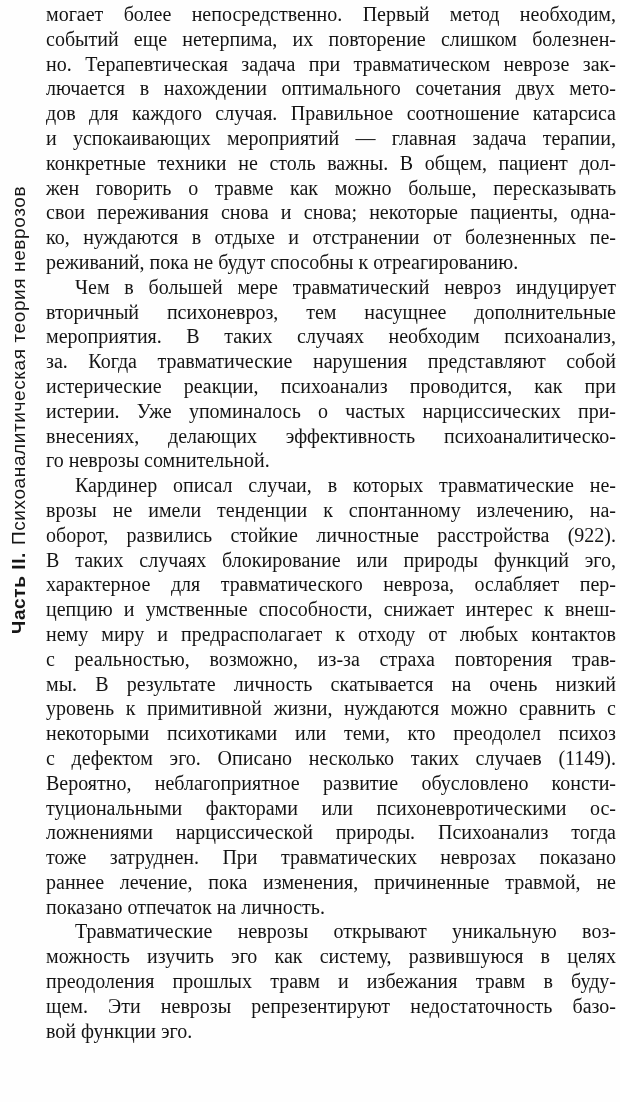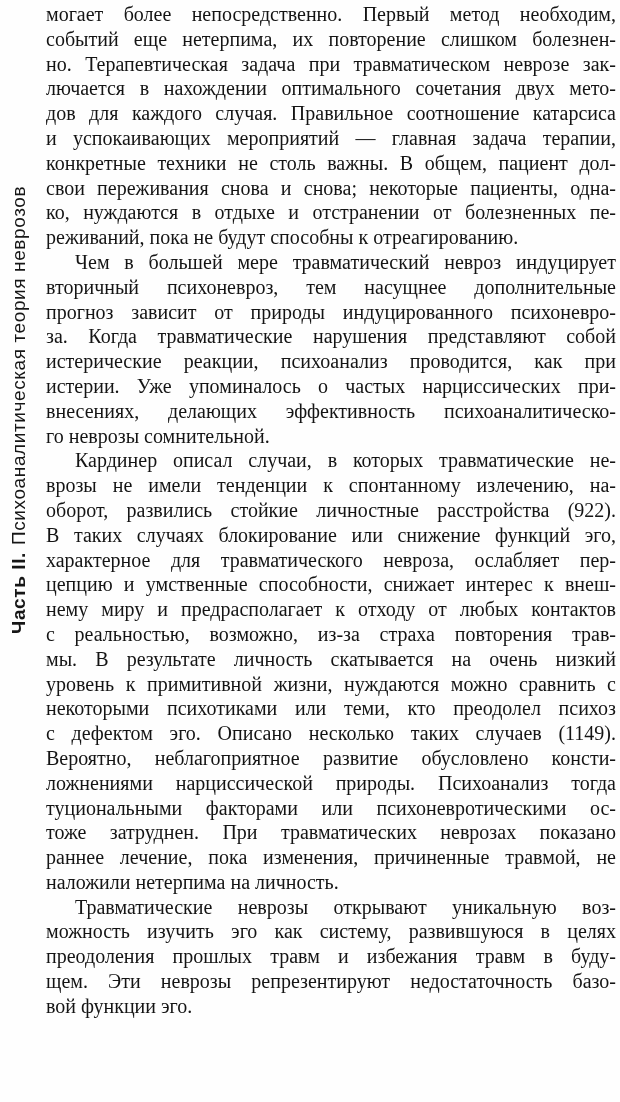--- a/index.html
+++ b/index.html
@@ -72,49 +72,50 @@
   </div>
 
   <div class="content">
       <div class="line">могает более непосредственно. Первый метод необходим,</div>
       <div class="line">событий еще нетерпима, их повторение слишком болезнен-</div>
       <div class="line">но. Терапевтическая задача при травматическом неврозе зак-</div>
       <div class="line">лючается в нахождении оптимального сочетания двух мето-</div>
       <div class="line">дов для каждого случая. Правильное соотношение катарсиса</div>
       <div class="line">и успокаивающих мероприятий — главная задача терапии,</div>
       <div class="line">конкретные техники не столь важны. В общем, пациент дол-</div>
+      <div class="line">жен говорить о травме как можно больше, пересказывать</div>
       <div class="line">свои переживания снова и снова; некоторые пациенты, одна-</div>
       <div class="line">ко, нуждаются в отдыхе и отстранении от болезненных пе-</div>
       <div class="line last">реживаний, пока не будут способны к отреагированию.</div>
       <div class="line indent">Чем в большей мере травматический невроз индуцирует</div>
       <div class="line">вторичный психоневроз, тем насущнее дополнительные</div>
-      <div class="line">прогноз зависит от природы индуцированного психоневро-</div>
+      <div class="line">мероприятия. В таких случаях необходим психоанализ,</div>
       <div class="line">за. Когда травматические нарушения представляют собой</div>
       <div class="line">истерические реакции, психоанализ проводится, как при</div>
       <div class="line">истерии. Уже упоминалось о частых нарциссических при-</div>
       <div class="line">внесениях, делающих эффективность психоаналитическо-</div>
       <div class="line last">го неврозы сомнительной.</div>
       <div class="line indent">Кардинер описал случаи, в которых травматические не-</div>
       <div class="line">врозы не имели тенденции к спонтанному излечению, на-</div>
       <div class="line">оборот, развились стойкие личностные расстройства (922).</div>
-      <div class="line">В таких случаях блокирование или снижение функций эго,</div>
+      <div class="line">В таких случаях блокирование или природы функций эго,</div>
       <div class="line">характерное для травматического невроза, ослабляет пер-</div>
       <div class="line">цепцию и умственные способности, снижает интерес к внеш-</div>
       <div class="line">нему миру и предрасполагает к отходу от любых контактов</div>
       <div class="line">с реальностью, возможно, из-за страха повторения трав-</div>
       <div class="line">мы. В результате личность скатывается на очень низкий</div>
       <div class="line">уровень к примитивной жизни, нуждаются можно сравнить с</div>
       <div class="line">некоторыми психотиками или теми, кто преодолел психоз</div>
       <div class="line">с дефектом эго. Описано несколько таких случаев (1149).</div>
       <div class="line">Вероятно, неблагоприятное развитие обусловлено консти-</div>
+      <div class="line">туциональными факторами или психоневротическими ос-</div>
       <div class="line">ложнениями нарциссической природы. Психоанализ тогда</div>
-      <div class="line">туциональными факторами или психоневротическими ос-</div>
       <div class="line">тоже затруднен. При травматических неврозах показано</div>
       <div class="line">раннее лечение, пока изменения, причиненные травмой, не</div>
-      <div class="line last">наложили нетерпима на личность.</div>
+      <div class="line last">показано отпечаток на личность.</div>
       <div class="line indent">Травматические неврозы открывают уникальную воз-</div>
       <div class="line">можность изучить эго как систему, развившуюся в целях</div>
       <div class="line">преодоления прошлых травм и избежания травм в буду-</div>
       <div class="line">щем. Эти неврозы репрезентируют недостаточность базо-</div>
       <div class="line last">вой функции эго.</div>
     </div>
 
 </div>
 
 </body></html>

